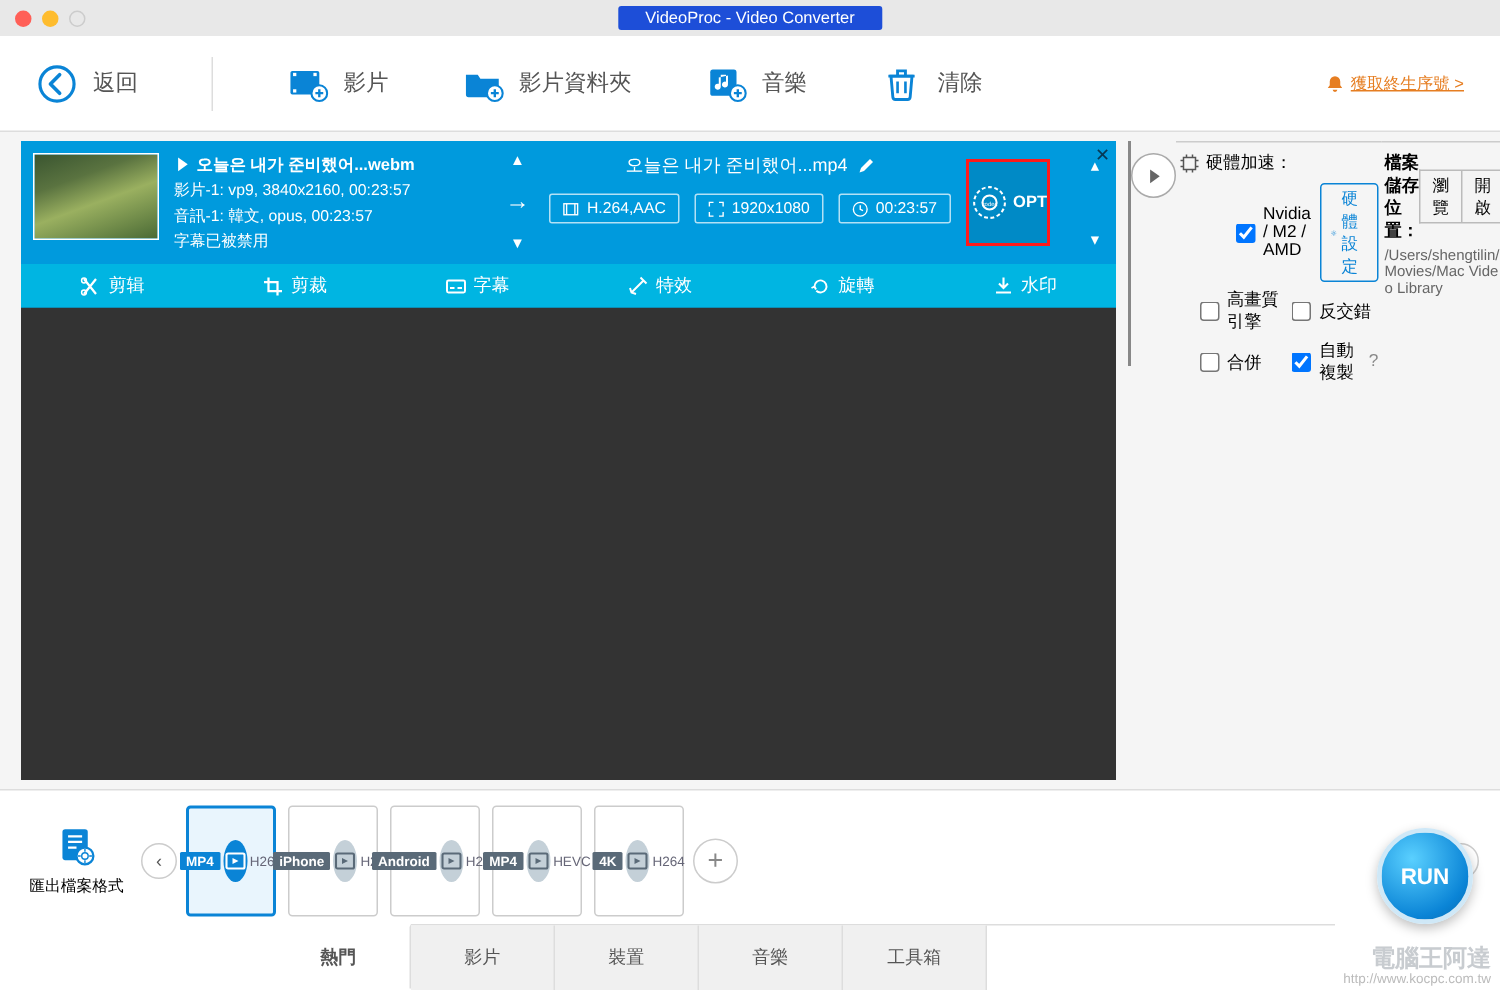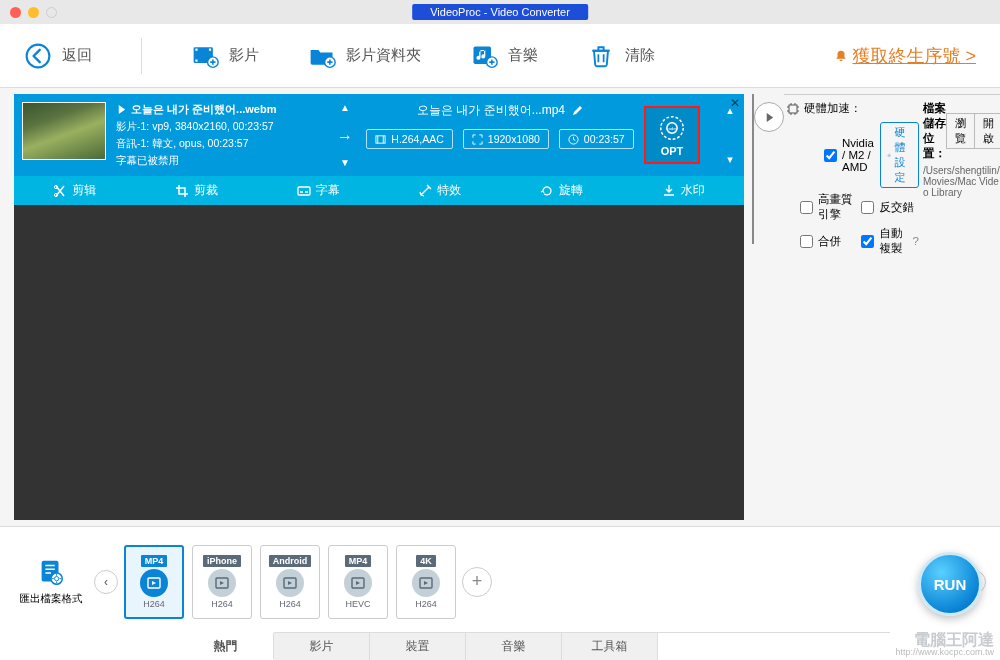--- a/index.html
+++ b/index.html
@@ -11,21 +11,21 @@
 .tl-dot { width: 11px; height: 11px; border-radius: 50%; }
 .tl-close { background: #ff5f57; } .tl-min { background: #febc2e; } .tl-max { background: #e8e8e8; border:1px solid #ccc; }
 .tl-title { position:absolute; left:50%; transform:translateX(-50%); background:#1d4ed8; color:#fff; font-size:11px; padding:2px 18px; border-radius:2px; }
 
 
 .toolbar { height: 64px; background:#fff; border-bottom:1px solid #ddd; display:flex; align-items:center; padding:0 24px; gap:49px; }
 .tb-btn { display:flex; align-items:center; gap:10px; color:#555; font-size:15px; cursor:pointer; }
 .tb-btn svg { width:28px; height:28px; }
 .tb-sep { width:1px; height:36px; background:#ddd; }
 .tb-spacer { flex:1; }
-.tb-link { color:#e67e22; font-size:18px; text-decoration:underline; display:flex; align-items:center; gap:4px; }
+.tb-link { color:#e67e22; font-size:11px; text-decoration:underline; display:flex; align-items:center; gap:4px; }
 .tb-link svg { width:14px; height:14px; }
 
 
 .main { display:flex; height: 438px; }
 .left { flex:1; background:#333; display:flex; flex-direction:column; margin:6px 4px 6px 14px; position:relative; }
 .right { width:252px; padding:6px 12px 6px 4px; display:flex; flex-direction:row; }
 
 
 .vitem { background:#009add; color:#fff; font-size:11px; position:relative; }
 .vitem-close { position:absolute; top:2px; right:4px; color:#063854; font-size:12px; cursor:pointer; }
@@ -36,21 +36,21 @@
 .vitem-info .fn svg{ width:11px; height:11px; }
 .vitem-line { font-size:10.5px; }
 .vitem-arrow { width:22px; display:flex; flex-direction:column; align-items:center; justify-content:space-between; }
 .vitem-arrow .chev { font-size:10px; }
 .vitem-out { flex:1; display:flex; flex-direction:column; align-items:center; gap:6px; }
 .vitem-out .ofn { font-size:12px; display:flex; align-items:center; gap:6px; }
 .vitem-out .ofn svg { width:12px; height:12px; }
 .vitem-chips { display:flex; gap:10px; margin-top:4px; }
 .chip { border:1px solid rgba(255,255,255,.7); border-radius:2px; padding:3px 8px; font-size:10.5px; display:flex; align-items:center; gap:5px; }
 .chip svg { width:11px; height:11px; }
-.vitem-opt { width:56px; display:flex; flex-direction:column; align-items:center; justify-content:center; gap:2px; border:2.5px solid #ff1a1a; background:rgba(0,0,0,.1); cursor:pointer; margin:4px 14px 4px 0; }
+.vitem-opt { width:56px; display:flex; flex-direction:row; align-items:center; justify-content:center; gap:2px; border:2.5px solid #ff1a1a; background:rgba(0,0,0,.1); cursor:pointer; margin:4px 14px 4px 0; }
 .vitem-opt svg { width:30px; height:30px; }
 .vitem-opt span { font-size:11px; font-weight:600; }
 .vitem-scroll { width:12px; display:flex; flex-direction:column; align-items:center; justify-content:space-between; padding:2px 0; }
 
 .vitem-tools { background:#00b5e2; display:flex; padding:6px 10px; gap:20px; }
 .vtool { flex:1; display:flex; align-items:center; justify-content:center; gap:5px; font-size:12px; cursor:pointer; }
 .vtool svg { width:14px; height:14px; }
 
 
 .preview { height:150px; background:#000; border:1px solid #888; display:flex; align-items:center; justify-content:center; overflow:hidden; }
@@ -83,37 +83,37 @@
 .save-path { font-size:10px; color:#666; margin-top:4px; word-break:break-all; }
 
 
 .bottom { height:134px; background:#fff; border-top:1px solid #ddd; display:flex; flex-direction:column; position:relative; }
 .fmt-row { flex:1; display:flex; align-items:center; padding:4px 14px 0; gap:6px; }
 .fmt-head { display:flex; flex-direction:column; align-items:center; gap:4px; width:74px; }
 .fmt-head svg { width:30px; height:30px; }
 .fmt-head span { font-size:10.5px; }
 .fmt-nav { width:24px; height:24px; border:1px solid #ccc; border-radius:50%; display:flex; align-items:center; justify-content:center; cursor:pointer; font-size:12px; color:#555; }
 .fmt-list { display:flex; gap:8px; align-items:center; }
-.fmt-card { width:60px; height:74px; border:1px solid #ccc; border-radius:3px; display:flex; flex-direction:column; align-items:center; justify-content:center; gap:2px; cursor:pointer; background:#fff; }
+.fmt-card { width:60px; height:74px; border:1px solid #ccc; border-radius:3px; display:flex; flex-direction:row; align-items:center; justify-content:center; gap:2px; cursor:pointer; background:#fff; }
 .fmt-card.selected { border:2px solid #0a84d6; background:#e9f5fd; }
 .fmt-top { font-size:9px; font-weight:650; background:#5a6a78; color:#fff; padding:1px 4px; border-radius:1px; }
 .fmt-card.selected .fmt-top { background:#0a84d6; }
 .fmt-mid { width:28px; height:28px; border-radius:50%; background:#c4d0d8; display:flex; align-items:center; justify-content:center; }
 .fmt-card.selected .fmt-mid { background:#0a84d6; }
 .fmt-mid svg { width:16px; height:16px; }
 .fmt-bot { font-size:9px; color:#667; }
 .fmt-plus { width:30px; height:30px; border:1px solid #ccc; border-radius:50%; display:flex; align-items:center; justify-content:center; font-size:18px; color:#888; cursor:pointer; }
 .fmt-spacer { flex:1; }
 
 .run-btn { position:absolute; right:18px; bottom:44px; width:64px; height:64px; border-radius:50%;
   background: radial-gradient(circle at 35% 30%, #5ad0ff 0%, #0a84d6 70%, #0668ac 100%);
   border:3px solid #cfe8f7; display:flex; align-items:center; justify-content:center;
   color:#fff; font-weight:800; font-size:15px; cursor:pointer; box-shadow:0 3px 8px rgba(0,0,0,.25); }
 
-.tabs { height:28px; display:flex; border-top:1px solid #ddd; margin-left:178px; margin-right:110px; }
+.tabs { height:44px; display:flex; border-top:1px solid #ddd; margin-left:178px; margin-right:110px; }
 .tab { flex:0 0 96px; display:flex; align-items:center; justify-content:center; font-size:12px; color:#555; border-right:1px solid #ddd; cursor:pointer; }
 .tab.active { background:#fff; font-weight:600; border-top:2px solid #fff; transform:translateY(-1px); }
 .tab:not(.active){ background:#f0f0f0; }
 
 .watermark { position:absolute; right:6px; bottom:2px; font-size:9px; color:#bbb; pointer-events:none; text-align:right; line-height:1.1; }
 .watermark .wm1 { font-size:16px; color:#c8ccd0; font-weight:700; }
 </style>
 </head>
 <body>
 

